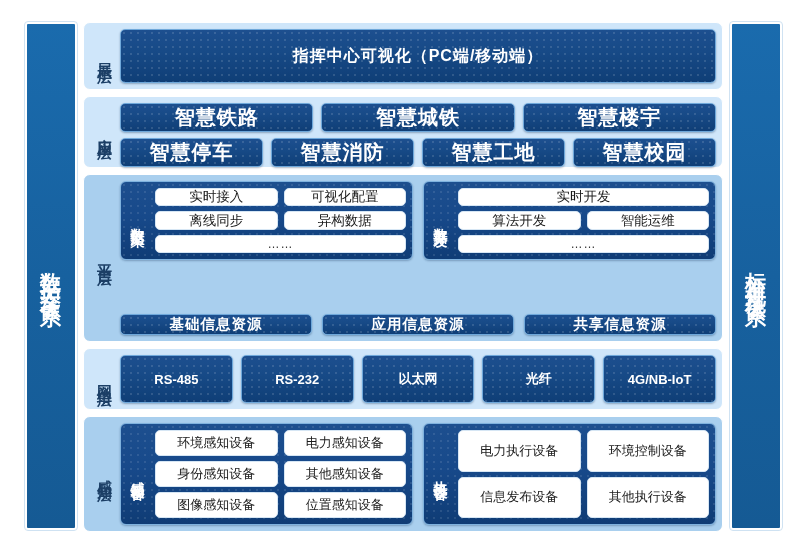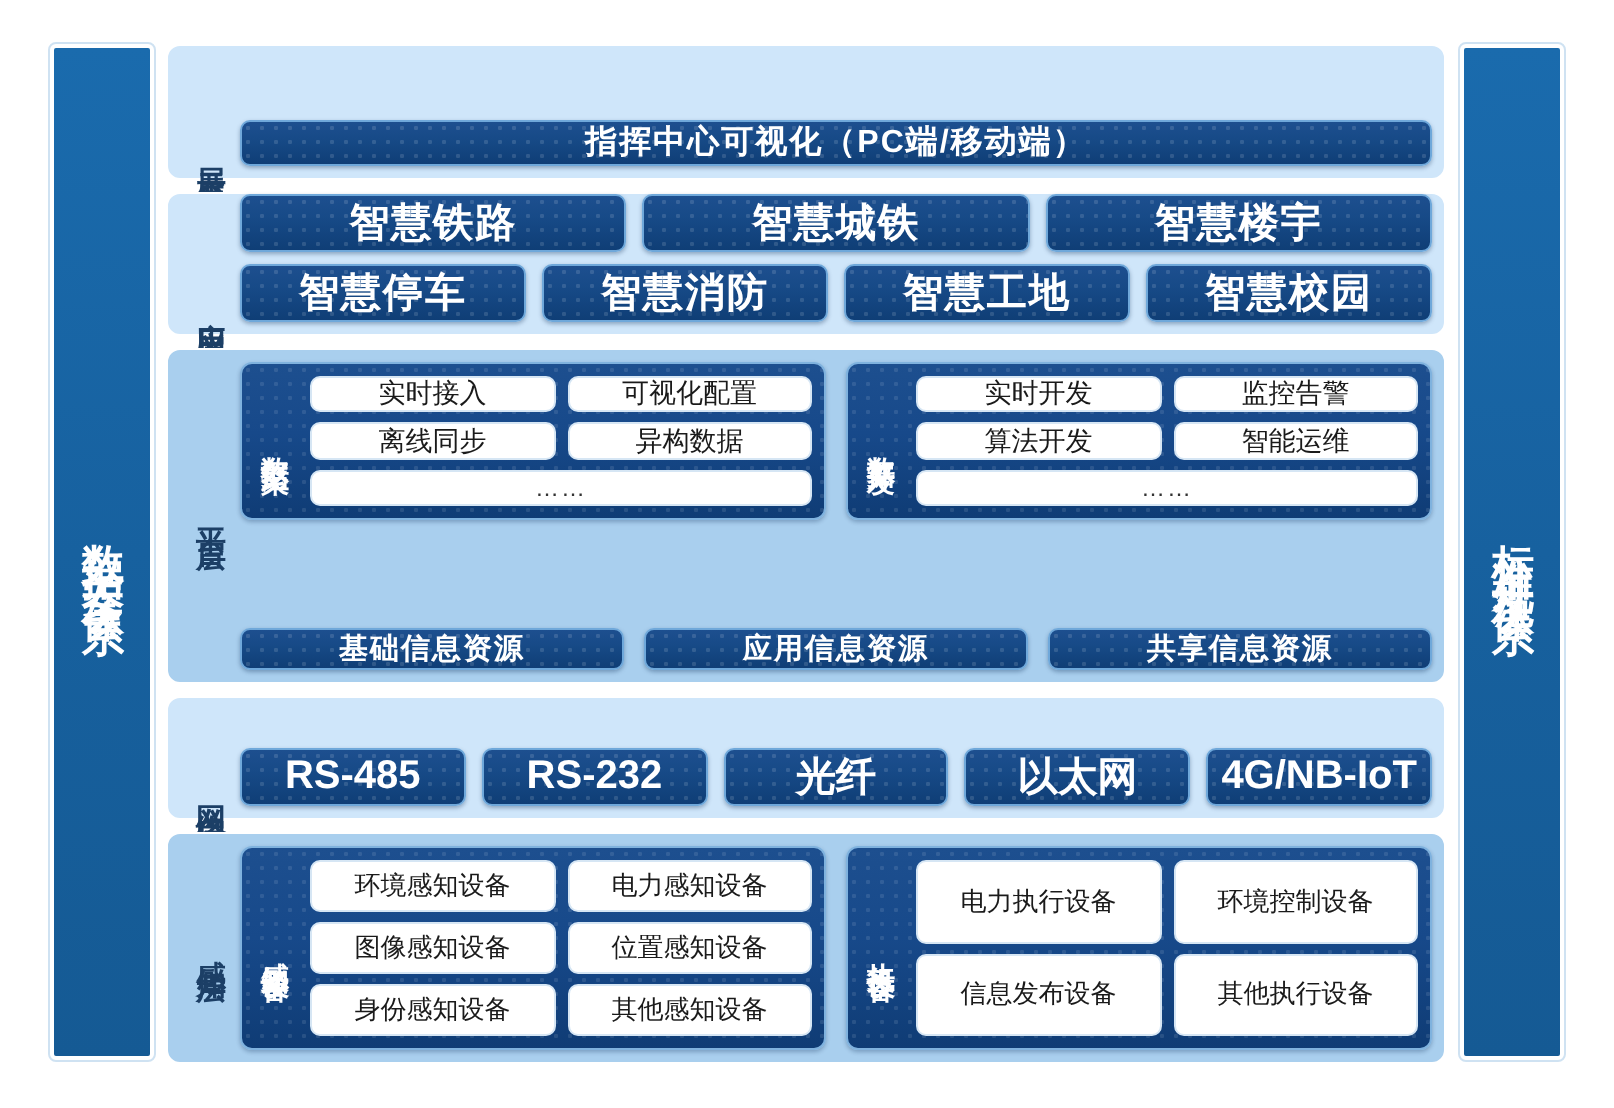--- a/index.html
+++ b/index.html
@@ -55,21 +55,21 @@
     position: absolute;
     left: 83px;
     width: 640px;
     box-sizing: border-box;
     border-radius: 7px;
     display: flex;
     align-items: stretch;
     padding: 6px;
     border: 1px solid #ffffff;
   }
-  .layer.tone-light  { background: #cfe6fa; align-items: flex-end; }
+  .layer.tone-light  { background: #cfe6fa; }
   .layer.tone-mid    { background: #a9cfee; }
 
   .layer-label {
     flex: 0 0 30px;
     display: flex;
     align-items: center;
     justify-content: center;
   }
   .layer-label span {
     writing-mode: vertical-rl;
@@ -214,21 +214,21 @@
 
   
   #layer-network { top: 348px; height: 62px; }
   .net-row {
     display: flex;
     gap: 8px;
     flex: 1 1 auto;
   }
   .net-row .navy {
     flex: 1 1 0;
-    font-size: 20px;
+    font-size: 13px;
   }
 
   
   #layer-sensing { top: 416px; height: 116px; }
   .sense-groups {
     display: flex;
     gap: 10px;
     flex: 1 1 auto;
     min-height: 0;
   }
@@ -302,21 +302,20 @@
           </div>
         </div>
 
         <div class="group-box">
           <div class="group-label">
             <span>数据开发</span>
           </div>
           <div class="group-grid">
             <div class="grid-row">
               <div class="white-pill">实时开发</div>
-              <div class="white-pill">监控告警</div>
             </div>
             <div class="grid-row">
               <div class="white-pill">算法开发</div>
               <div class="white-pill">智能运维</div>
             </div>
             <div class="grid-row">
               <div class="white-pill ellipsis-pill">……</div>
             </div>
           </div>
         </div>
@@ -333,22 +332,22 @@
   </div>
 
   <div class="layer tone-light" id="layer-network">
     <div class="layer-label">
       <span>网络层</span>
     </div>
     <div class="layer-body">
       <div class="net-row">
         <div class="navy">RS-485</div>
         <div class="navy">RS-232</div>
+        <div class="navy">以太网</div>
         <div class="navy">光纤</div>
-        <div class="navy">以太网</div>
         <div class="navy">4G/NB-IoT</div>
       </div>
     </div>
   </div>
 
   <div class="layer tone-mid" id="layer-sensing">
     <div class="layer-label">
       <span>感知层</span>
     </div>
     <div class="layer-body">
@@ -357,26 +356,26 @@
         <div class="group-box">
           <div class="group-label">
             <span>感知设备</span>
           </div>
           <div class="group-grid">
             <div class="grid-row">
               <div class="white-pill">环境感知设备</div>
               <div class="white-pill">电力感知设备</div>
             </div>
             <div class="grid-row">
+              <div class="white-pill">身份感知设备</div>
+              <div class="white-pill">其他感知设备</div>
+            </div>
+            <div class="grid-row">
               <div class="white-pill">图像感知设备</div>
               <div class="white-pill">位置感知设备</div>
-            </div>
-            <div class="grid-row">
-              <div class="white-pill">身份感知设备</div>
-              <div class="white-pill">其他感知设备</div>
             </div>
           </div>
         </div>
 
         <div class="group-box">
           <div class="group-label">
             <span>执行设备</span>
           </div>
           <div class="group-grid">
             <div class="grid-row">

